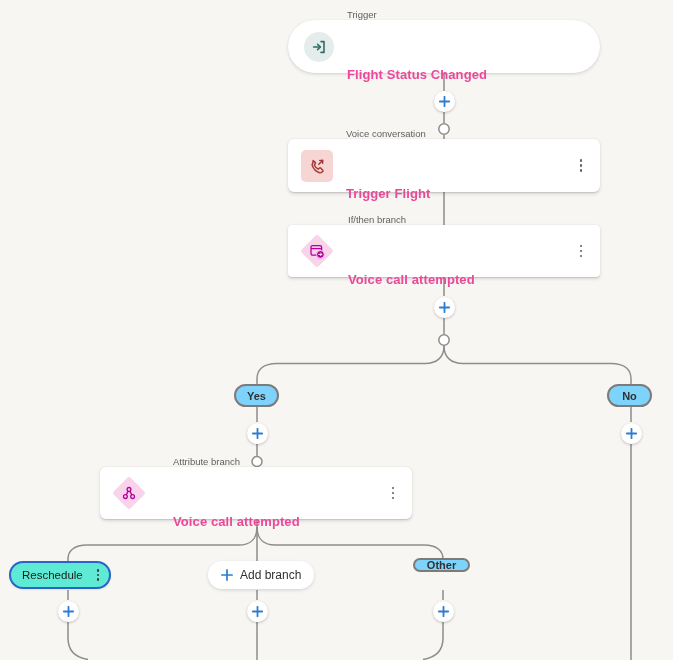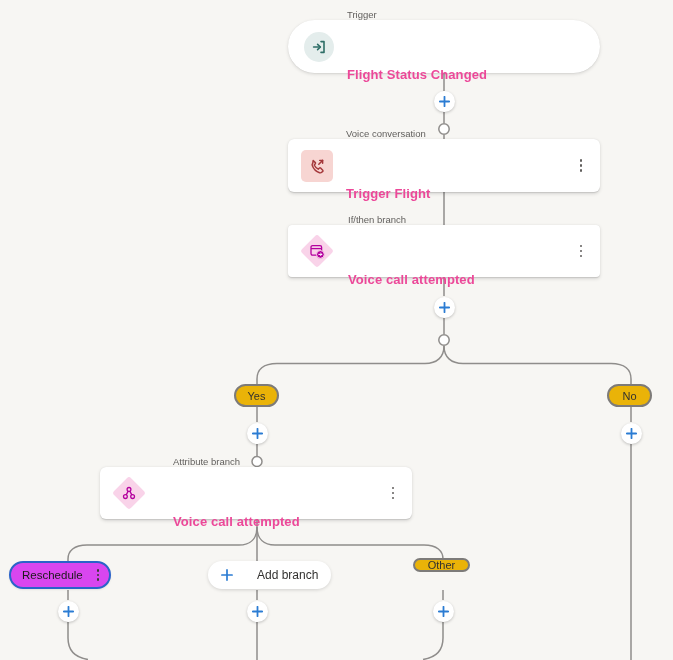--- a/index.html
+++ b/index.html
@@ -22,29 +22,29 @@
                display:flex;align-items:center;justify-content:center;flex:0 0 auto;}
   .icon-diamond{position:relative;width:36px;height:36px;margin-left:11px;flex:0 0 auto;}
   .icon-diamond .dia{position:absolute;left:6px;top:6px;width:24px;height:24px;background:#f9d3e9;
                      border-radius:3px;transform:rotate(45deg);}
   .icon-diamond svg{position:absolute;left:9px;top:9px;}
 
   .plus-btn{position:absolute;width:21px;height:21px;border-radius:50%;background:#fff;z-index:3;
             box-shadow:0 1px 3px rgba(0,0,0,.22);display:flex;align-items:center;justify-content:center;cursor:pointer;}
 
   .pill{position:absolute;display:flex;align-items:center;justify-content:center;z-index:2;
-        background:#eab308;border:2px solid #7d7b79;border-radius:13px;
-        font-size:11px;font-weight:400;color:#323130;cursor:pointer;box-sizing:border-box;}
-  .pill-selected{background:#d946ef;border:2.5px solid #2a63c9;border-radius:15px;justify-content:space-between;
+        background:#7dd3fc;border:2px solid #7d7b79;border-radius:13px;
+        font-size:11px;font-weight:700;color:#323130;cursor:pointer;box-sizing:border-box;}
+  .pill-selected{background:#5eead4;border:2.5px solid #2a63c9;border-radius:15px;justify-content:space-between;
                  padding:0 6px 0 11px;font-weight:400;font-size:11.5px;color:#1b1a19;
                  box-shadow:0 1px 2px rgba(0,0,0,.08);gap:8px;}
   .pill-selected .kebab2{display:flex;flex-direction:column;gap:2.2px;align-items:center;padding:3px 4px;cursor:pointer;}
   .pill-selected .kebab2 i{width:2.3px;height:2.3px;border-radius:50%;background:#3b3a39;}
 
-  .add-branch{position:absolute;display:flex;align-items:center;gap:24px;background:#fff;border-radius:14px;
+  .add-branch{position:absolute;display:flex;align-items:center;gap:7px;background:#fff;border-radius:14px;
               box-shadow:0 1.2px 3.6px rgba(0,0,0,.14);padding:0 13px;font-size:12px;color:#323130;
               z-index:2;cursor:pointer;}
 </style>
 </head>
 <body>
 
 <div id="canvas">
 
   <svg id="wires" width="673" height="660" viewBox="0 0 673 660">
     <g fill="none" stroke="#8f8d8b" stroke-width="1.5">

